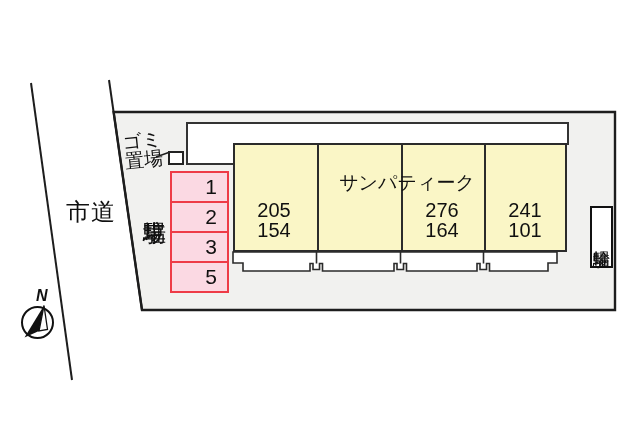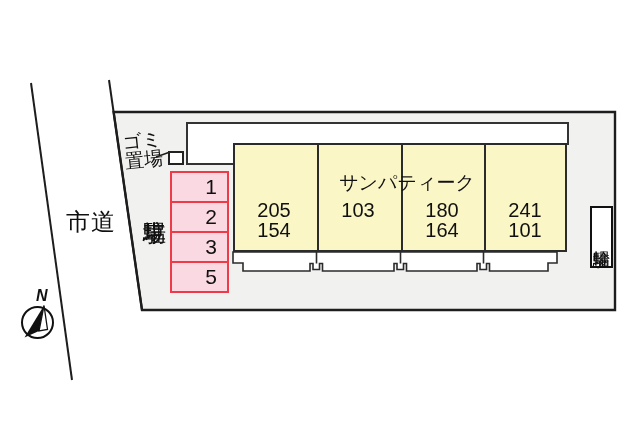--- a/index.html
+++ b/index.html
@@ -46,21 +46,21 @@
     background:#ffffff; border:2px solid #222222; box-sizing:border-box;
   }
 
   .bike-box {
     position:absolute; left:590px; top:206px; width:23px; height:62px;
     background:#ffffff; border:2px solid #111111; box-sizing:border-box;
     display:flex; align-items:center; justify-content:center;
   }
   .bike-label { font-size:17px; line-height:19px; letter-spacing:0; }
 
-  .road-label { left:66px; top:206px; font-size:24px; letter-spacing:1px; }
+  .road-label { left:66px; top:196px; font-size:24px; letter-spacing:1px; }
   .north-label { left:36px; top:287px; font-size:16px; font-style:italic; font-weight:600; }
 </style>
 </head>
 <body>
 
 <div class="canvas">
 
   <svg width="640" height="427" viewBox="0 0 640 427">
 
     <polygon points="113.6,112 615,112 615,310 142,310" fill="#f1f1ef" stroke="#1d1d1d" stroke-width="2.4"></polygon>
@@ -95,24 +95,23 @@
     <div class="divider" style="left:248.5px"></div>
   </div>
 
   <div class="t building-title">サンパティーク</div>
 
   <div class="t unit-label" style="left:232px">
     <div>205</div>
     <div>154</div>
   </div>
   <div class="t unit-label" style="left:316px">
-    <div>103</div>
   </div>
   <div class="t unit-label" style="left:400px">
-    <div>180</div>
+    <div>276</div>
     <div>164</div>
   </div>
   <div class="t unit-label" style="left:483px">
     <div>241</div>
     <div>101</div>
   </div>
 
   <div class="parking">
     <div class="parking-space">
       <span>1</span>

